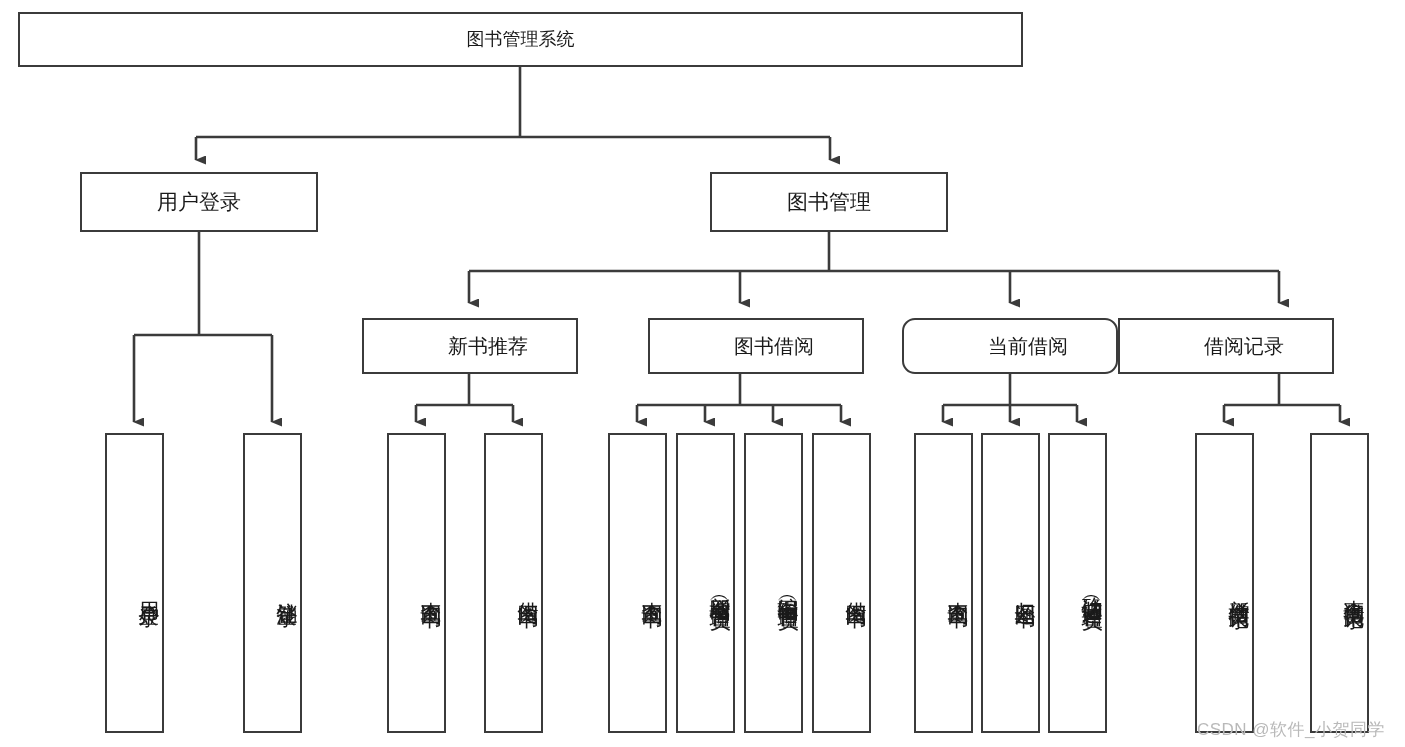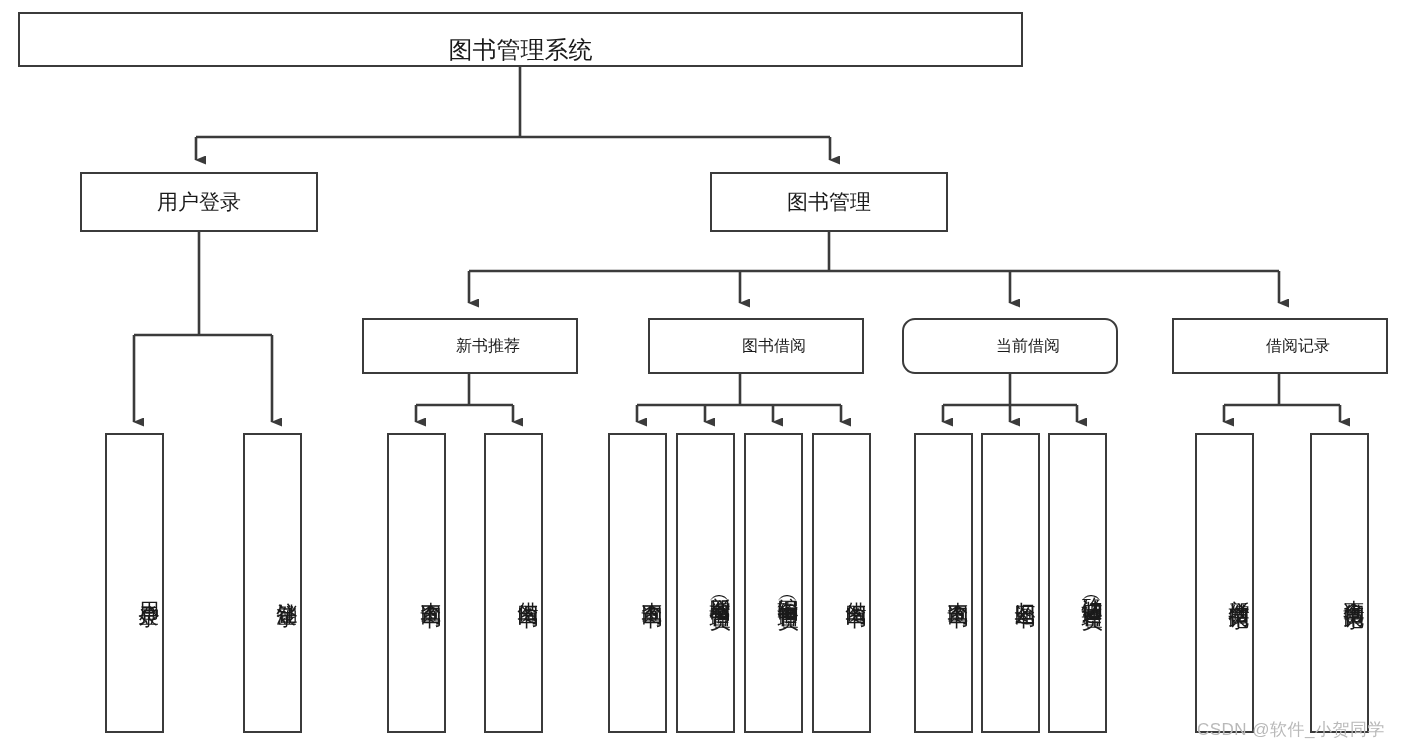--- a/index.html
+++ b/index.html
@@ -22,28 +22,27 @@
     box-sizing: border-box;
     border: 2px solid #3b3b3b;
     background: #ffffff;
     display: flex;
     align-items: center;
     justify-content: center;
     color: #1a1a1a;
     line-height: 1.25;
   }
   .node.root {
-    font-size: 24px;
-    align-items: flex-end;
+    font-size: 18px;
   }
   .node.lvl1 {
     font-size: 21px;
   }
   .node.lvl2 {
-    font-size: 16px;
+    font-size: 20px;
     padding-left: 36px;
   }
   .node.leaf {
     font-size: 21px;
     writing-mode: vertical-rl;
     text-orientation: upright;
     letter-spacing: 2px;
     align-items: flex-start;
     justify-content: center;
     padding-top: 12px;
@@ -140,21 +139,21 @@
 
   <div class="node lvl2" style="left:362px; top:318px; width:216px; height:56px;">
     <span class="txt">新书推荐</span>
   </div>
   <div class="node lvl2" style="left:648px; top:318px; width:216px; height:56px;">
     <span class="txt">图书借阅</span>
   </div>
   <div class="node lvl2" style="left:902px; top:318px; width:216px; height:56px;border-radius:13px;">
     <span class="txt">当前借阅</span>
   </div>
-  <div class="node lvl2" style="left:1172px; top:318px; width:216px; height:56px;">
+  <div class="node lvl2" style="left:1118px; top:318px; width:216px; height:56px;">
     <span class="txt">借阅记录</span>
   </div>
 
   <div class="node leaf" style="left:105px; top:433px; width:59px; height:300px;">
     <span class="txt">用户登录</span>
   </div>
   <div class="node leaf" style="left:243px; top:433px; width:59px; height:300px;">
     <span class="txt">注销登录</span>
   </div>
 

